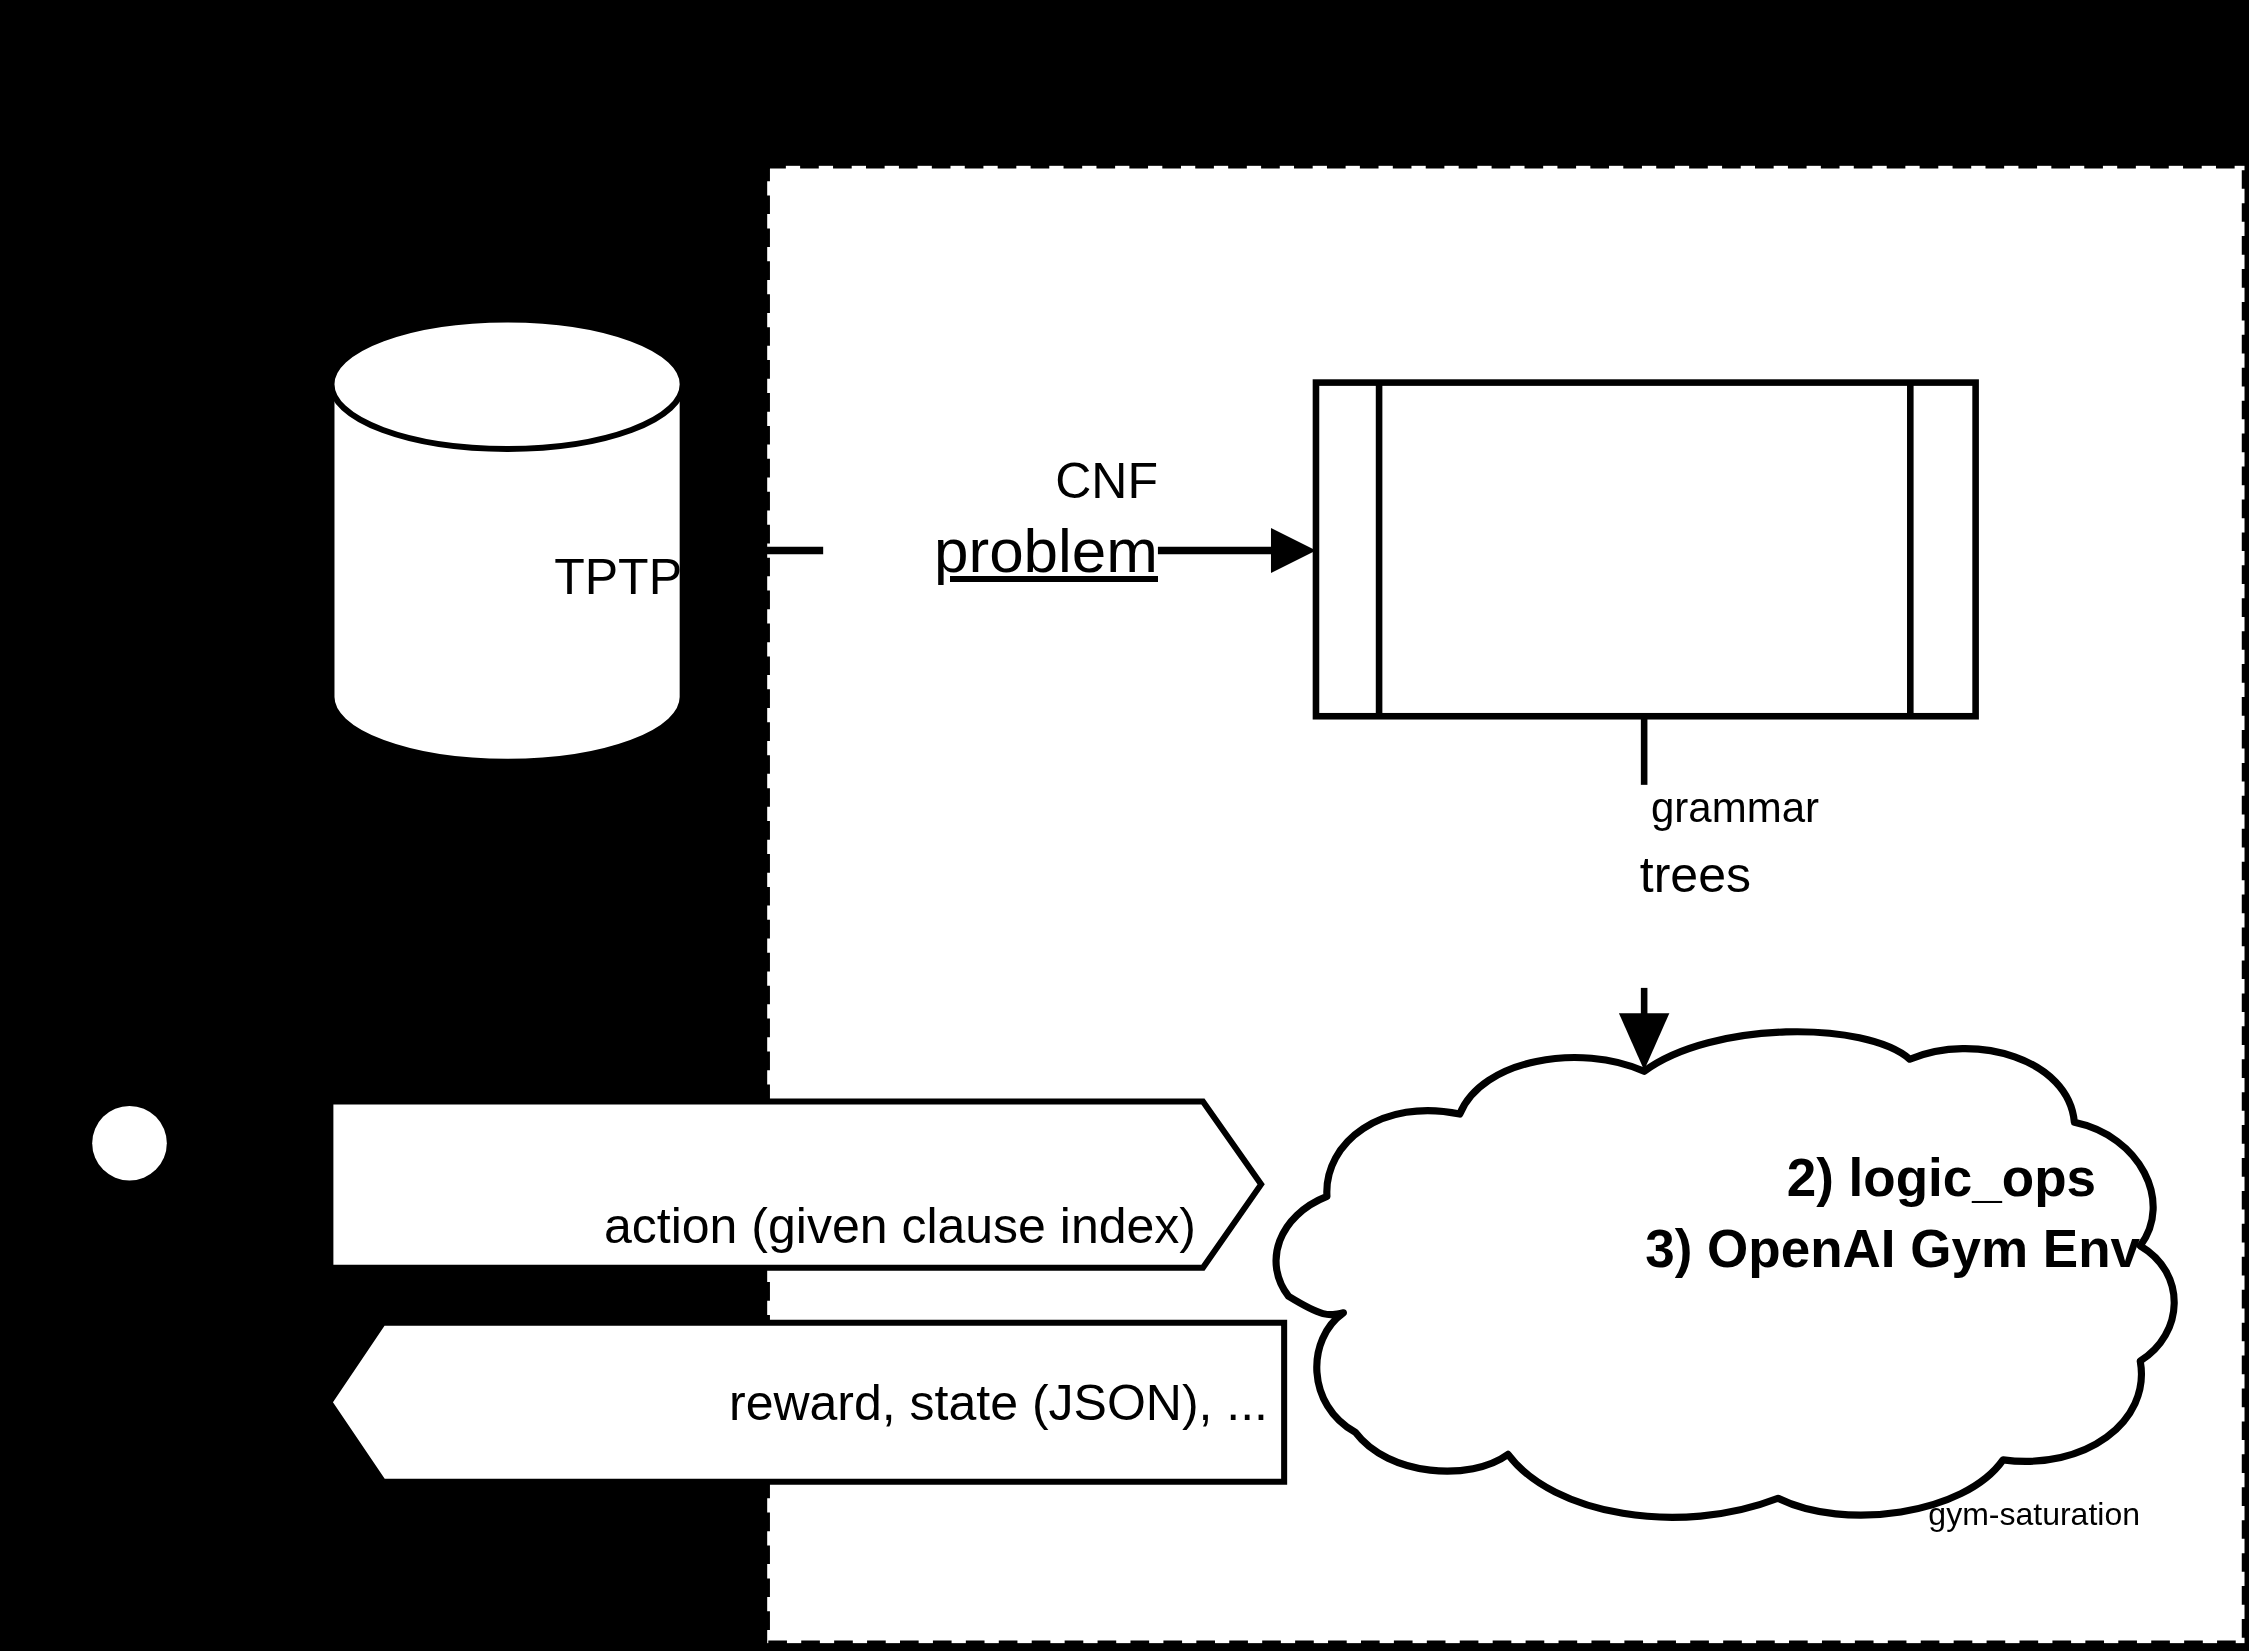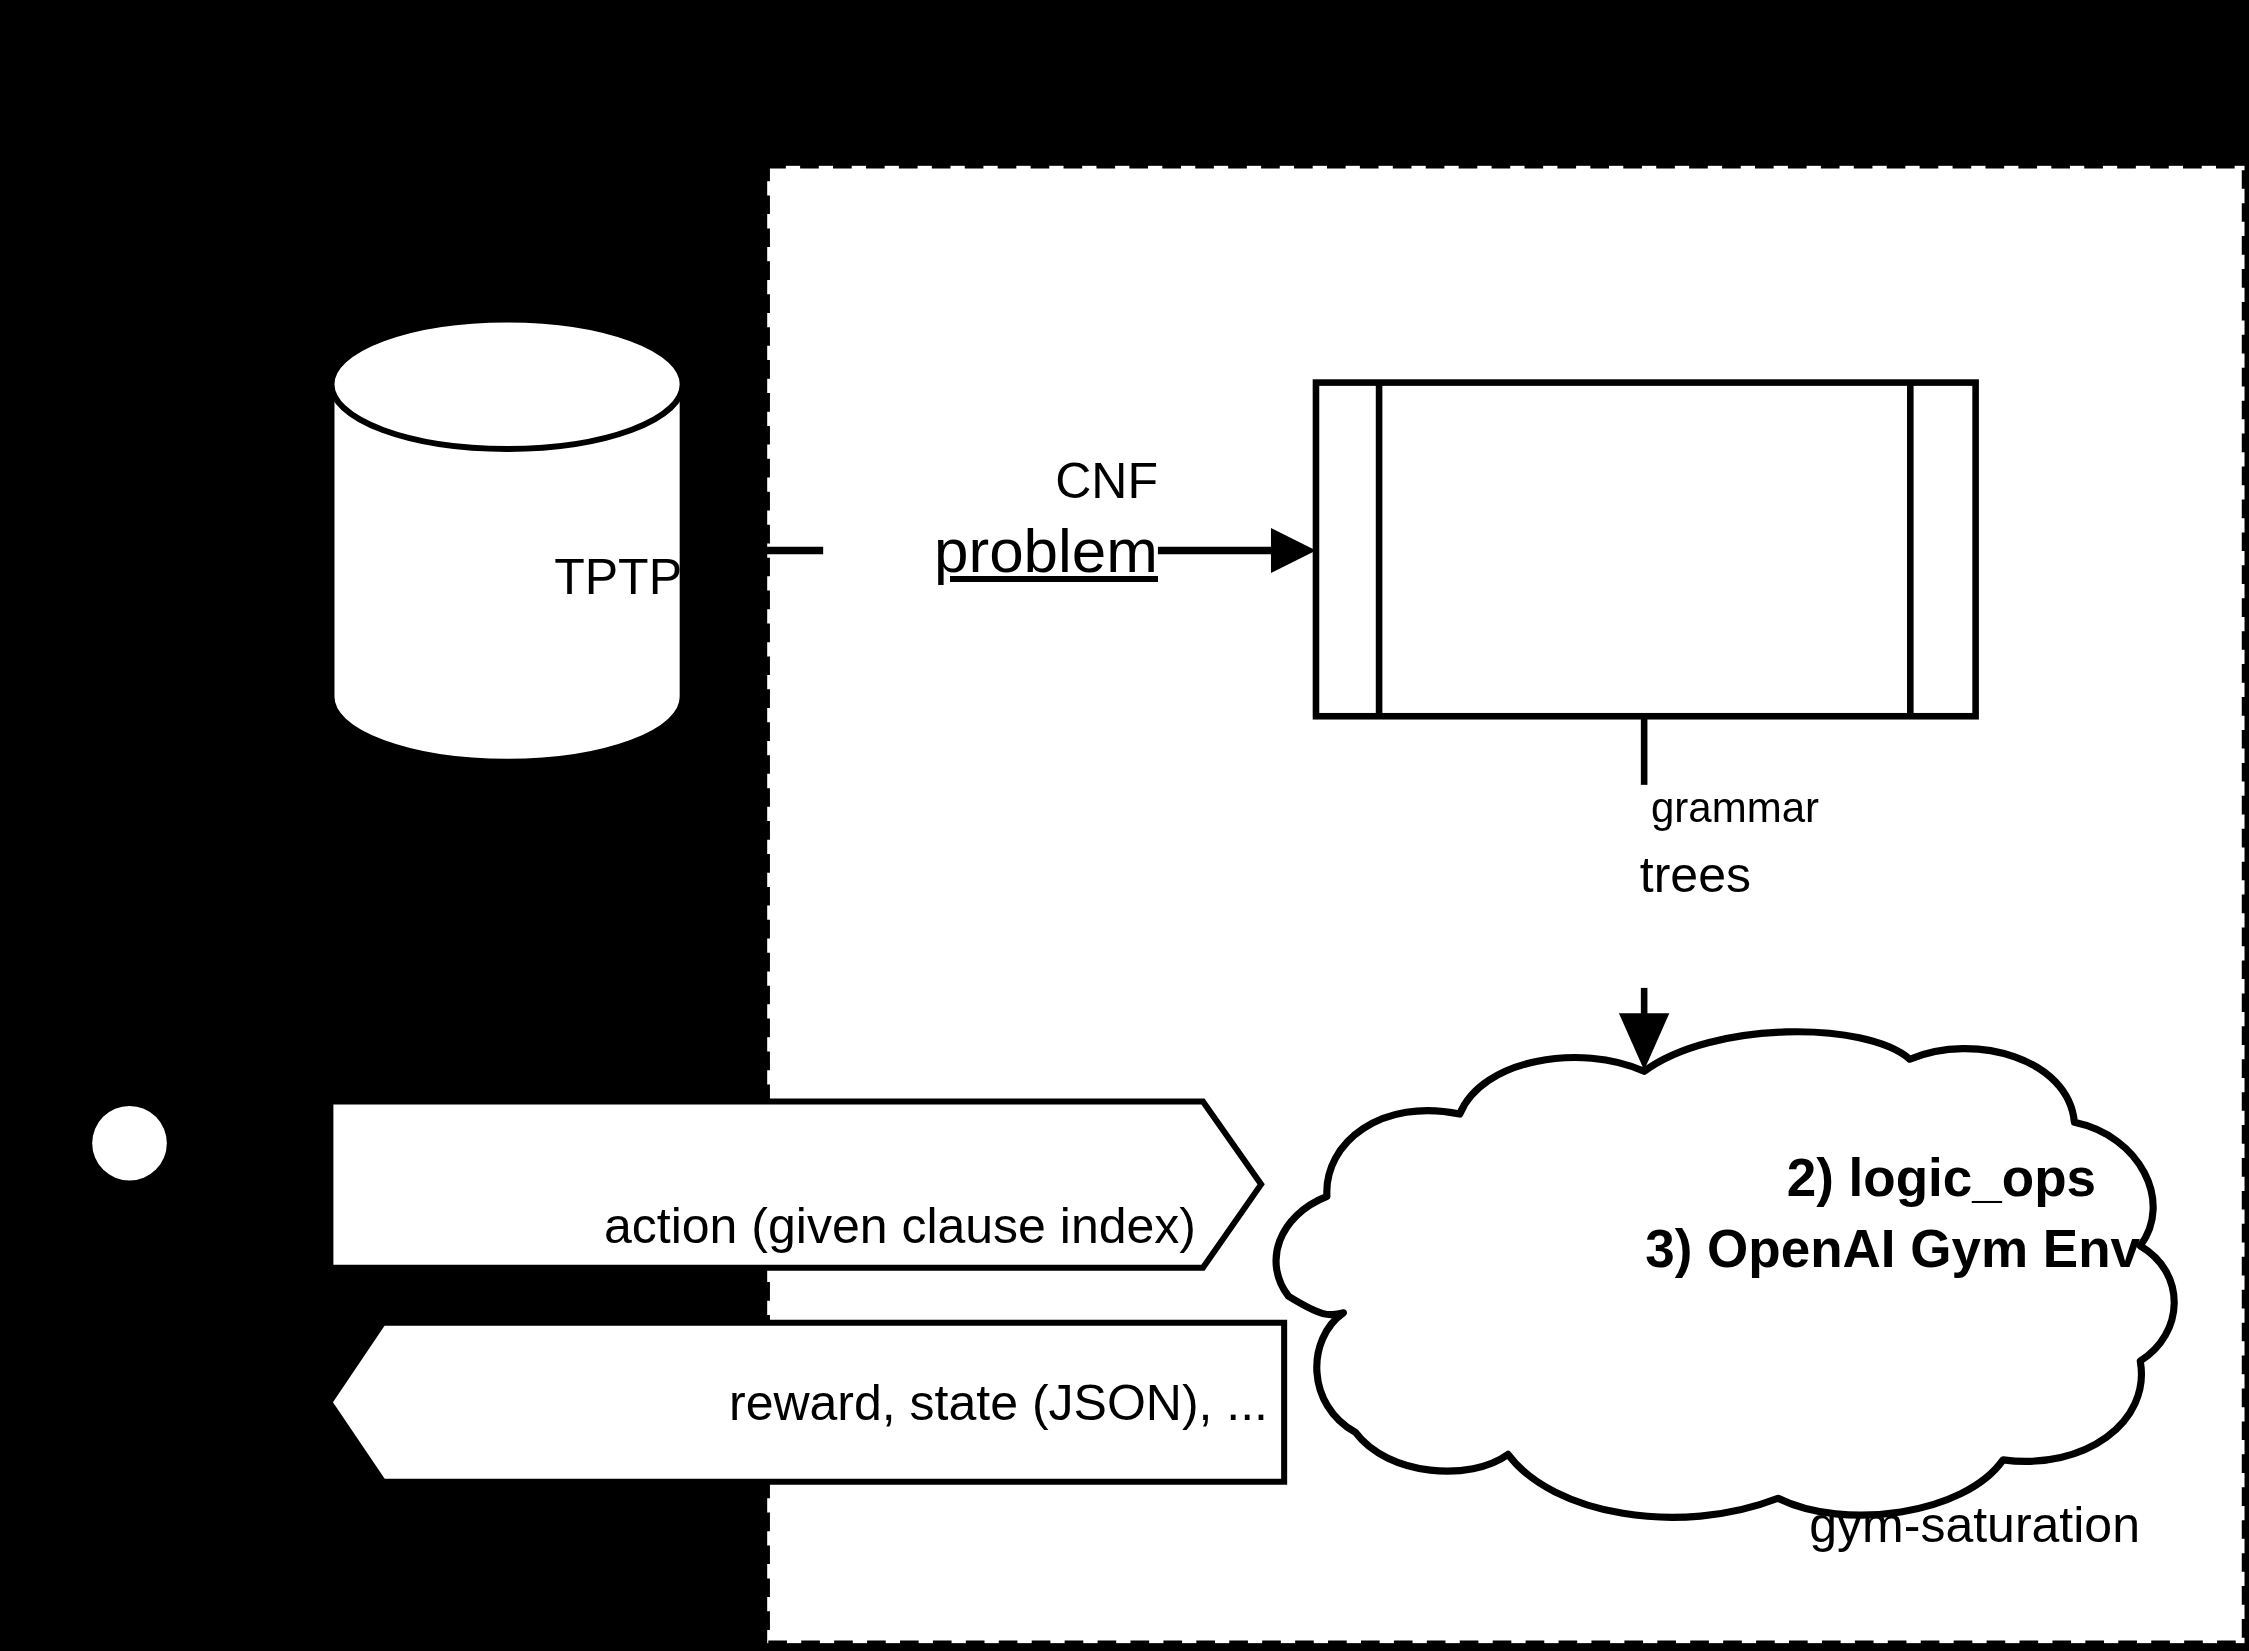--- a/index.html
+++ b/index.html
@@ -87,20 +87,20 @@
   <div class="lbl" style="left:807px;top:453px;width:351px;font-size:50px;">CNF</div>
   <div class="lbl" style="left:807px;top:516px;width:351px;font-size:62px;text-decoration:underline;">problem</div>
 
 
   <div class="lbl" style="left:1468px;top:784px;width:351px;font-size:42px;">grammar</div>
   <div class="lbl" style="left:1400px;top:847px;width:351px;font-size:50px;">trees</div>
 
   <div class="lbl bold" style="left:1405px;top:1148px;width:691px;font-size:53px;">2) logic_ops</div>
   <div class="lbl bold" style="left:1361px;top:1219px;width:779px;font-size:53px;">3) OpenAI Gym Env</div>
 
-  <div class="lbl" style="left:1361px;top:1497px;width:779px;font-size:50px;">gym-saturation</div>
+  <div class="lbl" style="left:1361px;top:1497px;width:779px;font-size:32px;">gym-saturation</div>
 
   <div class="lbl" style="left:340px;top:1158px;width:856px;font-size:50px;margin-top:40px;">action (given clause index)</div>
 
   <div class="lbl" style="left:390px;top:1375px;width:878px;font-size:50px;">reward, state (JSON), ...</div>
 
 </div>
 
 
 </body></html>

